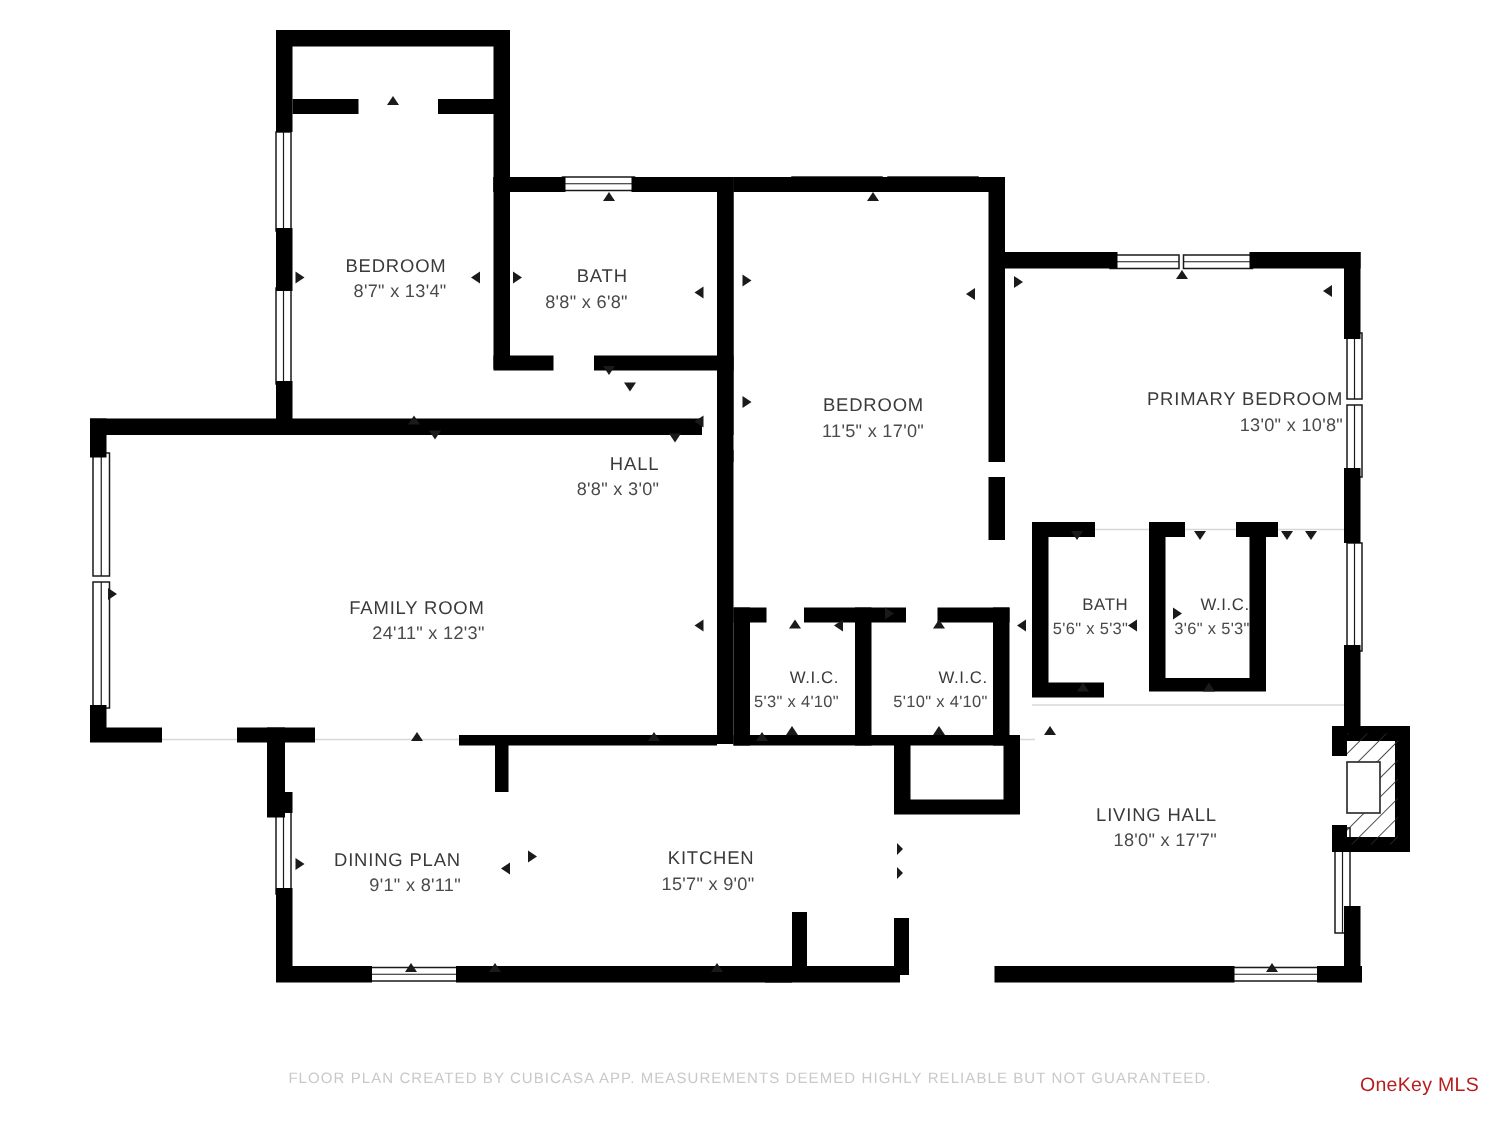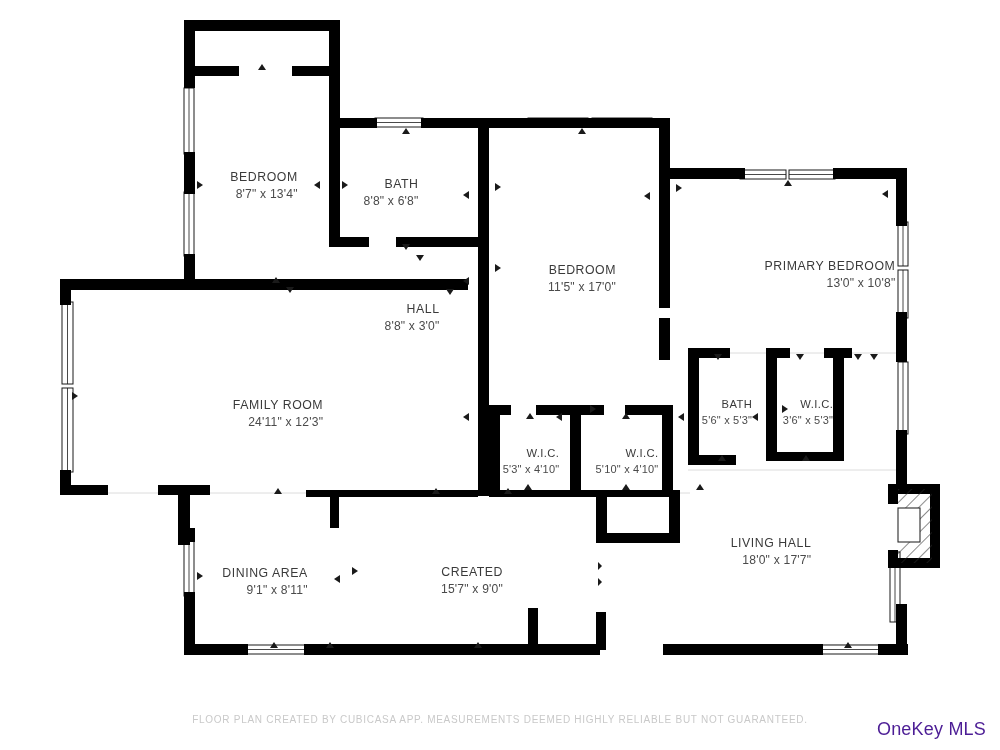--- a/index.html
+++ b/index.html
@@ -59,24 +59,24 @@
     width: 1000px;
     text-align: center;
     font-size: 10px;
     letter-spacing: 0.72px;
     color: #c9c9c9;
     font-family: "Liberation Sans", sans-serif;
   }
   #mls-watermark {
     position: absolute;
     right: 14px;
-    bottom: 10px;
-    font-size: 18px;
+    bottom: 20px;
+    font-size: 13px;
     letter-spacing: 0.2px;
-    color: #4c1d95;
+    color: #b91c1c;
     font-family: "Liberation Sans", sans-serif;
   }
 </style>
 </head>
 <body>
 
 <div id="floorplan-stage">
 
   <svg class="plan" viewBox="0 0 1000 750" xmlns="http://www.w3.org/2000/svg">
 
@@ -388,26 +388,26 @@
     <span class="rl-name">W.I.C.</span>
     <span class="rl-dims">5'10" x 4'10"</span>
   </div>
 
   <div class="room-label" style="left:771px; top:552px;">
     <span class="rl-name">LIVING HALL</span>
     <span class="rl-dims">18'0" x 17'7"</span>
   </div>
 
   <div class="room-label" style="left:265px; top:582px;">
-    <span class="rl-name">DINING AREA</span>
+    <span class="rl-name">DINING PLAN</span>
     <span class="rl-dims">9'1" x 8'11"</span>
   </div>
 
   <div class="room-label" style="left:472px; top:581px;">
-    <span class="rl-name">CREATED</span>
+    <span class="rl-name">KITCHEN</span>
     <span class="rl-dims">15'7" x 9'0"</span>
   </div>
 
   <div id="footer-note">FLOOR PLAN CREATED BY CUBICASA APP. MEASUREMENTS DEEMED HIGHLY RELIABLE BUT NOT GUARANTEED.</div>
 
   <div id="mls-watermark">OneKey MLS</div>
 
 </div>
 
 </body></html>

